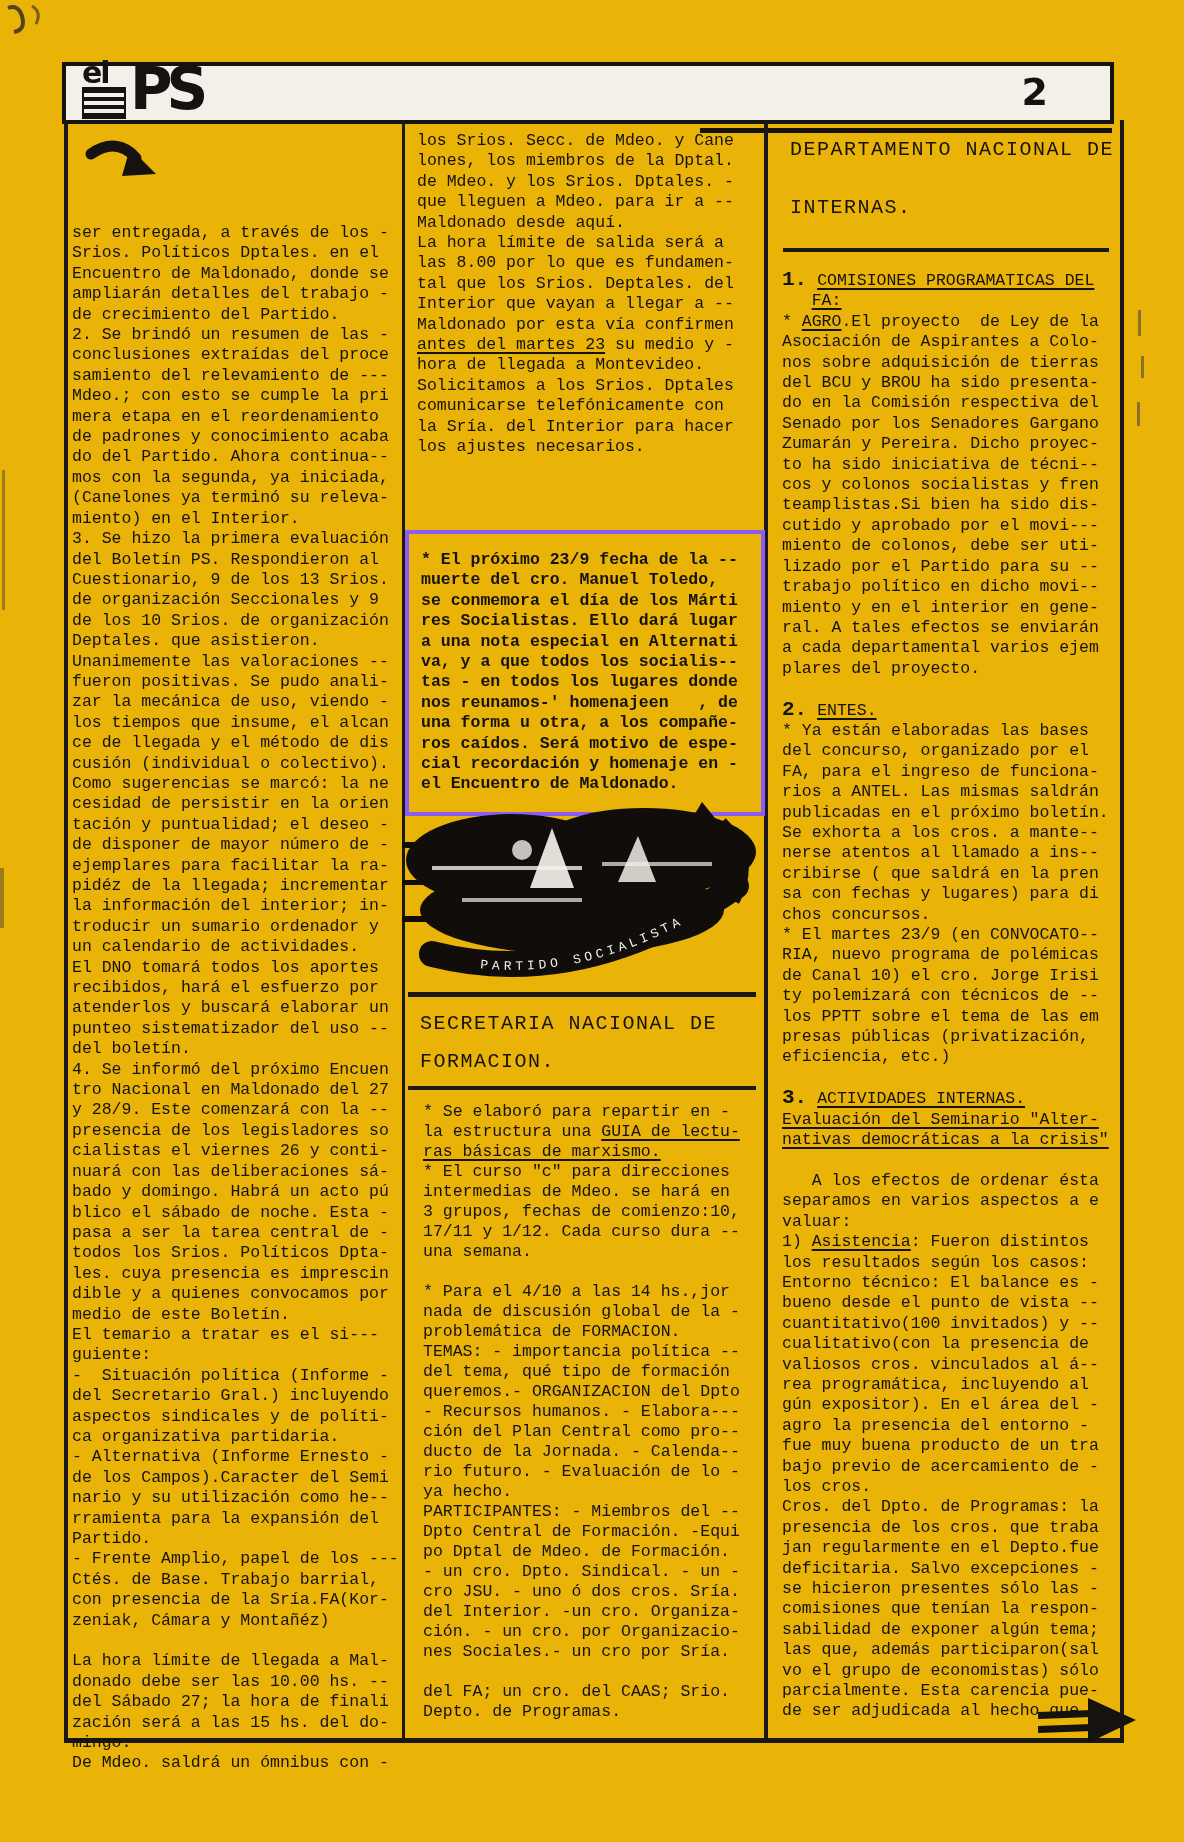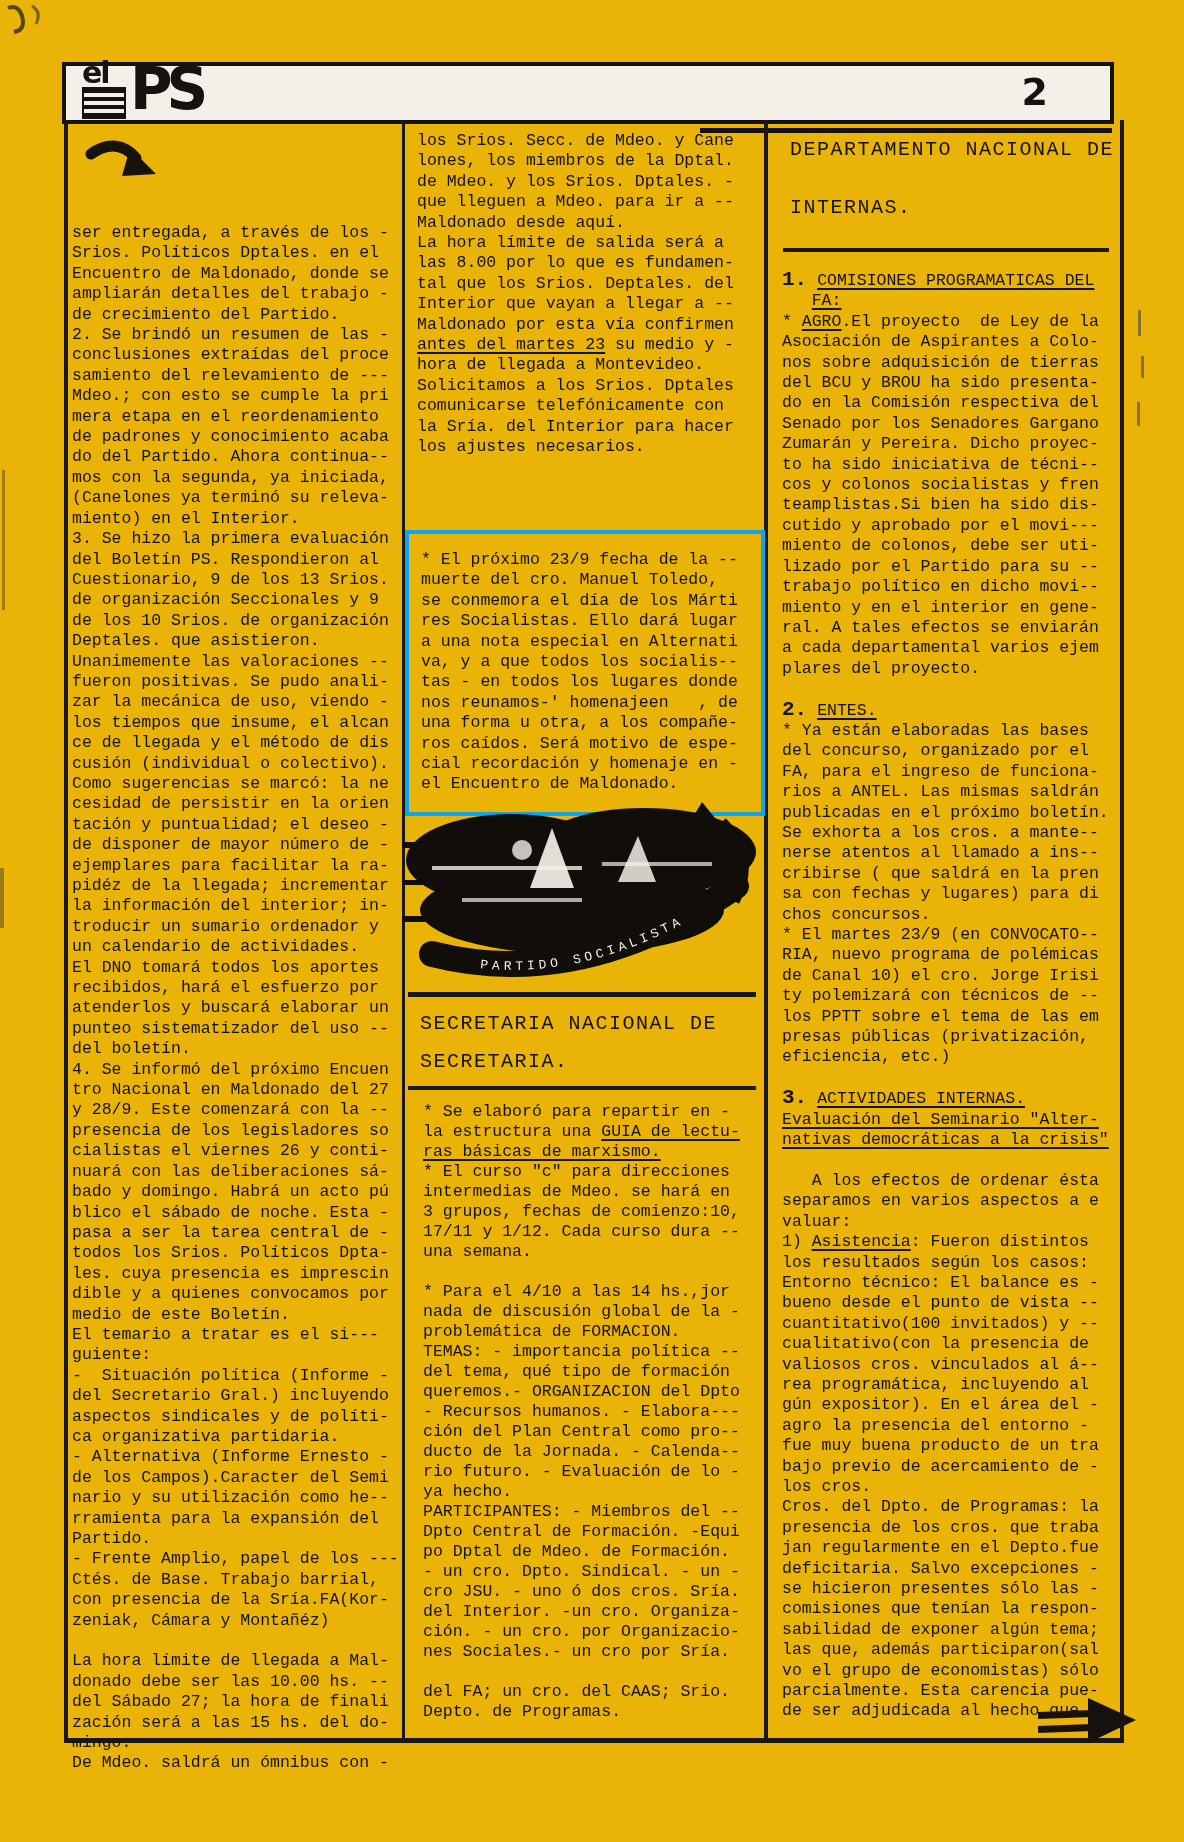--- a/index.html
+++ b/index.html
@@ -22,21 +22,21 @@
   .divider2{left:764px;top:120px;width:4px;height:1622px;}
   .frame-right{left:1120px;top:120px;width:4px;height:1622px;}
   .frame-bottom{left:64px;top:1738px;width:1060px;height:5px;}
   
   pre.textcol{position:absolute;margin:0;white-space:pre;font-family:"Liberation Mono","DejaVu Sans Mono",monospace;
               font-size:16.5px;line-height:20.4px;color:#151210;}
   pre.textcol u{text-decoration-thickness:2px;text-underline-offset:3px;}
   pre.textcol b{font-weight:700;font-size:21px;}
   .col-heading{position:absolute;font-size:20px;letter-spacing:1.5px;font-weight:400;color:#151210;white-space:pre;}
   
-  .memorial-box{position:absolute;left:405px;top:530px;width:352px;height:278px;border:4px solid #0ea5e9;}
+  .memorial-box{position:absolute;left:405px;top:530px;width:352px;height:278px;border:4px solid #8b5cf6;font-weight:bold;}
   .memorial-box pre{left:12px;top:16px;}
   
   .rule-a{left:408px;top:992px;width:348px;height:5px;}
   .rule-b{left:408px;top:1086px;width:348px;height:4px;}
   .rule-c{left:783px;top:248px;width:326px;height:4px;}
   
   .svg-abs{position:absolute;}
   .smudge{position:absolute;background:#3b362f;opacity:.45;}
   .sm1{left:2px;top:470px;width:3px;height:140px;}
   .sm2{left:0;top:868px;width:4px;height:60px;}
@@ -200,21 +200,21 @@
     <rect x="60" y="96" width="120" height="4" fill="#f2f0e9" opacity="0.7"></rect>
     <rect x="200" y="60" width="110" height="4" fill="#f2f0e9" opacity="0.7"></rect>
     <path d="M30,152 Q180,190 334,84" stroke="#100d0a" stroke-width="26" fill="none" stroke-linecap="round"></path>
     <text font-family="Liberation Mono, DejaVu Sans Mono, monospace" font-size="13" letter-spacing="4" fill="#f2f0e9">
       <textPath href="#sealArc" startOffset="14%">PARTIDO SOCIALISTA</textPath>
     </text>
   </svg>
 
   <div class="hrule rule-a"></div>
   <div class="col-heading" style="left:420px;top:1012px;">SECRETARIA NACIONAL DE</div>
-  <div class="col-heading" style="left:420px;top:1050px;">SECRETARIA.</div>
+  <div class="col-heading" style="left:420px;top:1050px;">FORMACION.</div>
   <div class="hrule rule-b"></div>
 
   <pre class="textcol" style="left:417px;top:1102px;line-height:20px;margin-left:6px;">* Se elaboró para repartir en -
 la estructura una <u>GUIA de lectu-</u>
 <u>ras básicas de marxismo.</u>
 * El curso "c" para direcciones
 intermedias de Mdeo. se hará en
 3 grupos, fechas de comienzo:10,
 17/11 y 1/12. Cada curso dura --
 una semana.

